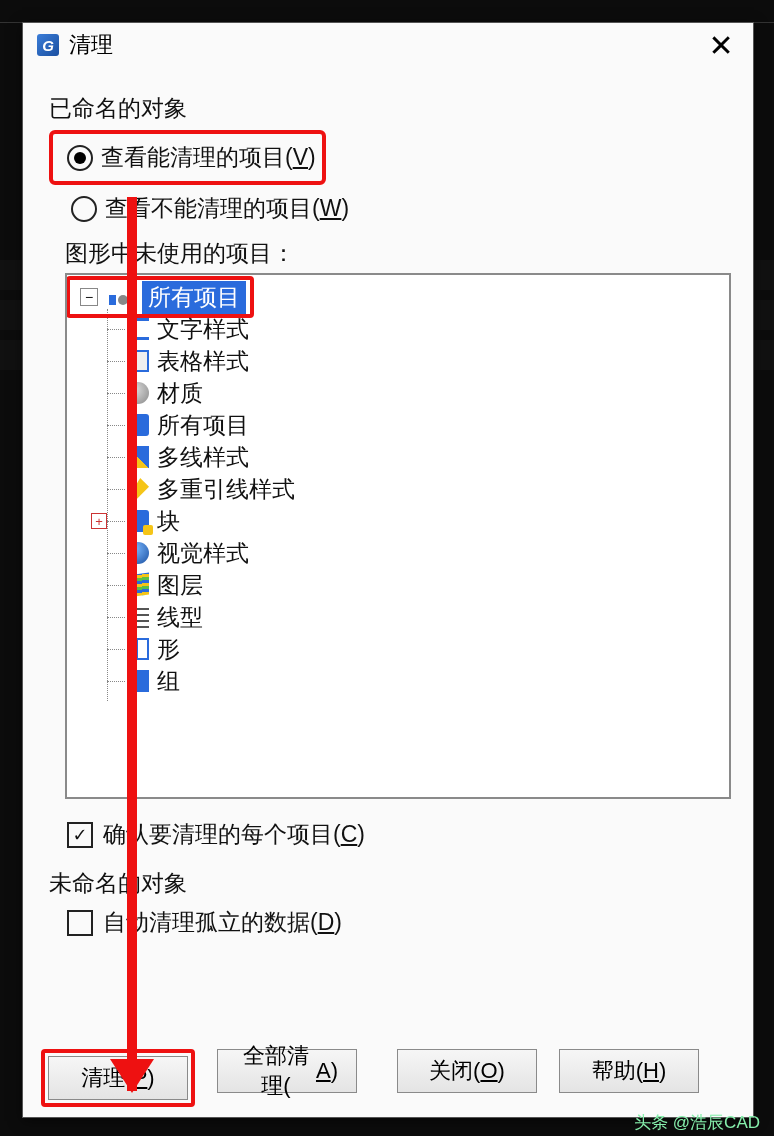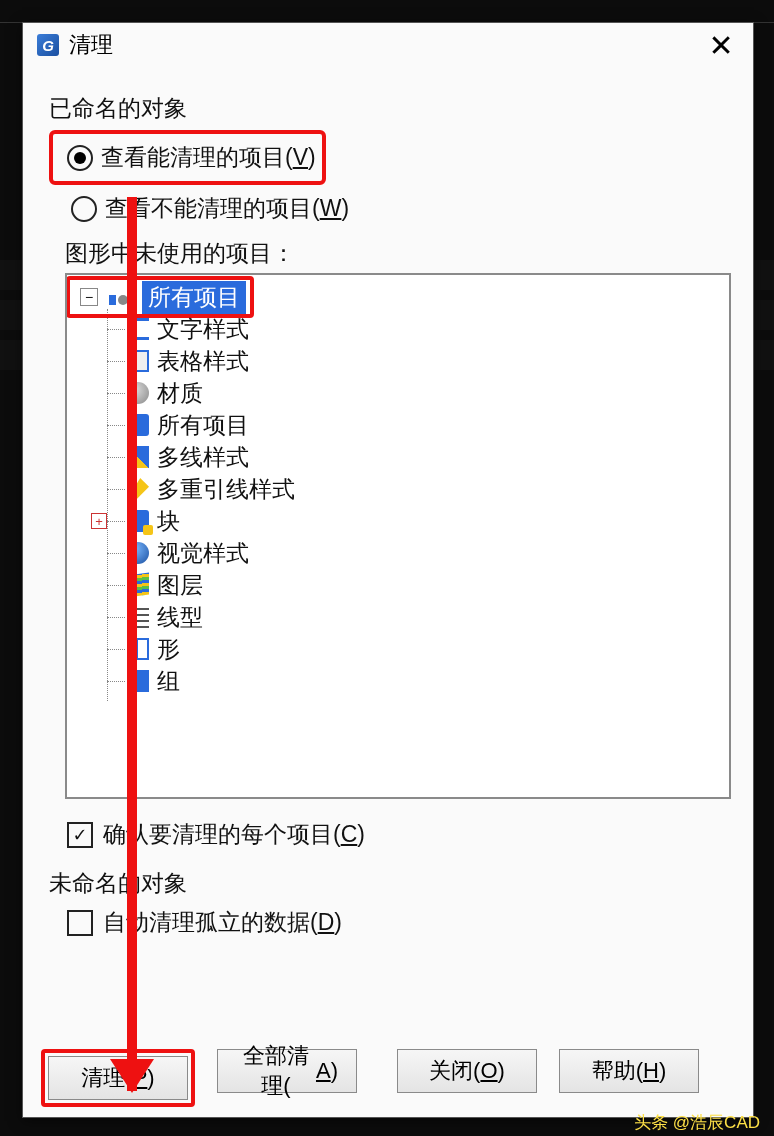--- a/index.html
+++ b/index.html
@@ -51,21 +51,21 @@
 .cb{width:22px;height:22px;border:2px solid #222;margin-right:10px;display:flex;align-items:center;justify-content:center;flex-shrink:0;font-size:18px}
 .section2{margin-top:18px}
 .footer{position:absolute;left:0;right:0;bottom:10px;display:flex;gap:22px;padding:0 18px}
 .btn{height:44px;flex:0 0 auto;background:linear-gradient(#f6f6f6,#e4e4e4);border:1px solid #8a8a8a;display:flex;align-items:center;justify-content:center;font-size:22px;padding:0 18px;cursor:pointer}
 .btn-purge{width:140px}
 .btn-all{width:140px}
 .btn-close,.btn-help{width:140px}
 .hl-btn{border:4px solid #e11;border-radius:4px;padding:3px}
 .arrow{position:absolute;left:104px;top:174px;width:10px;height:894px;background:#e11;z-index:60}
 .arrow::after{content:"";position:absolute;left:-17px;bottom:-2px;width:0;height:0;border-left:22px solid transparent;border-right:22px solid transparent;border-top:34px solid #e11}
-.watermark{position:absolute;right:14px;bottom:2px;color:#fde047;font-size:17px;z-index:80}
+.watermark{position:absolute;right:14px;bottom:2px;color:#86efac;font-size:17px;z-index:80}
 .uline{text-decoration:underline}
 </style>
 </head>
 <body>
 
 <div class="bg-cad">
   <div class="bg-strip s1"></div>
     <div class="bg-strip s2"></div>
     <div class="bg-strip s3"></div>
 </div>

